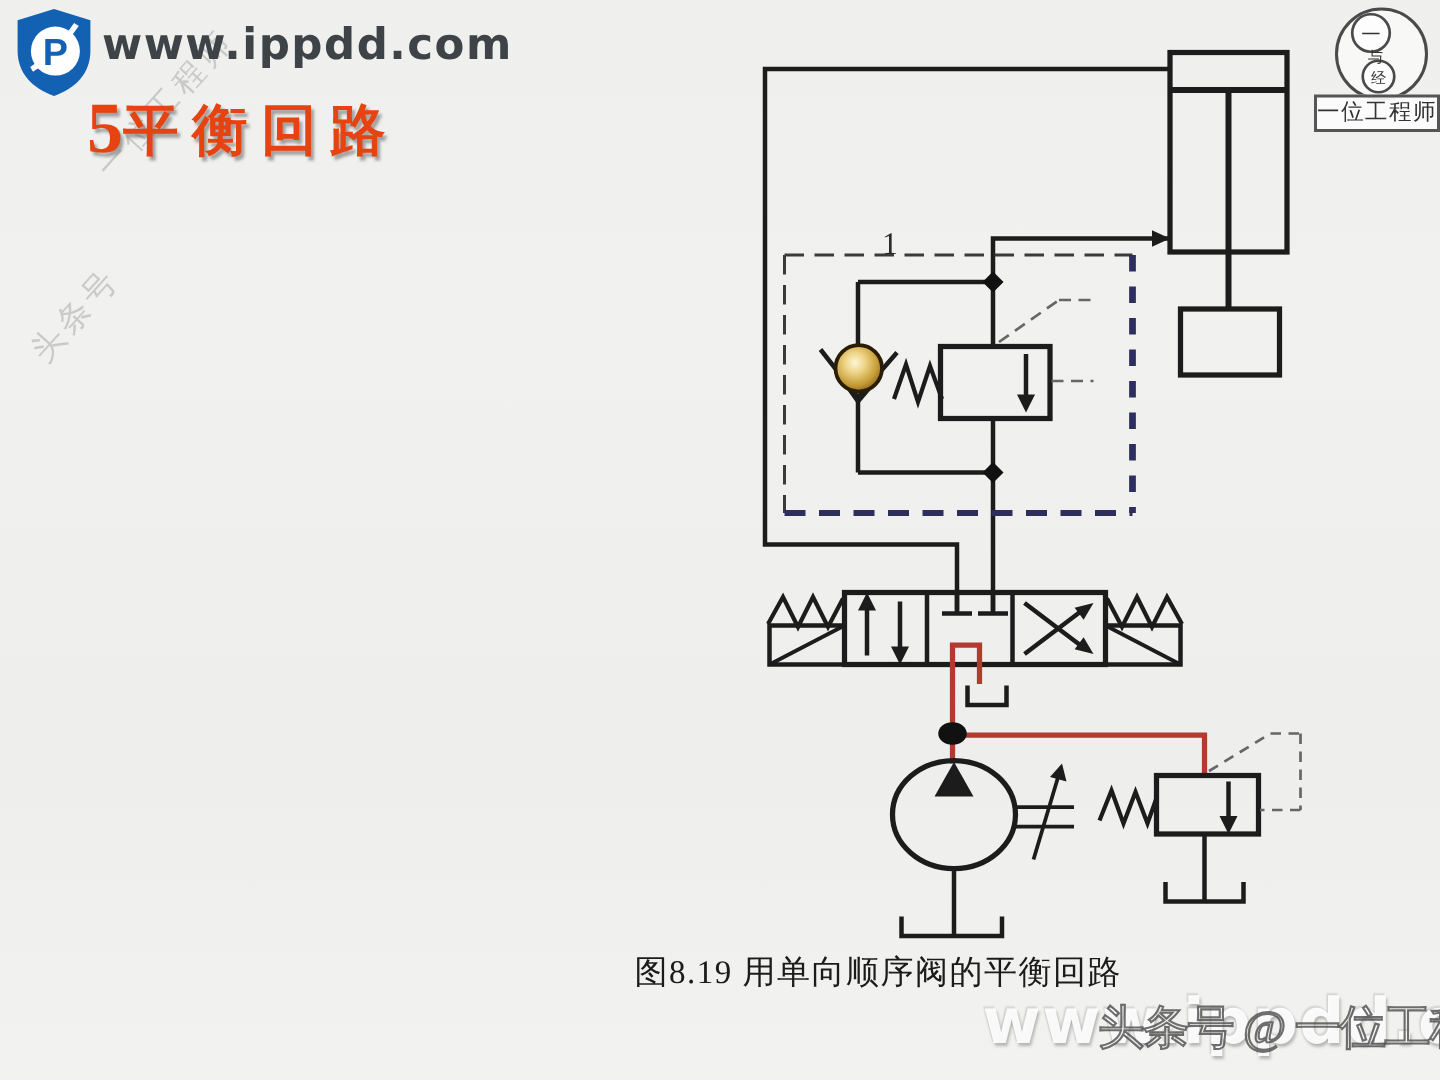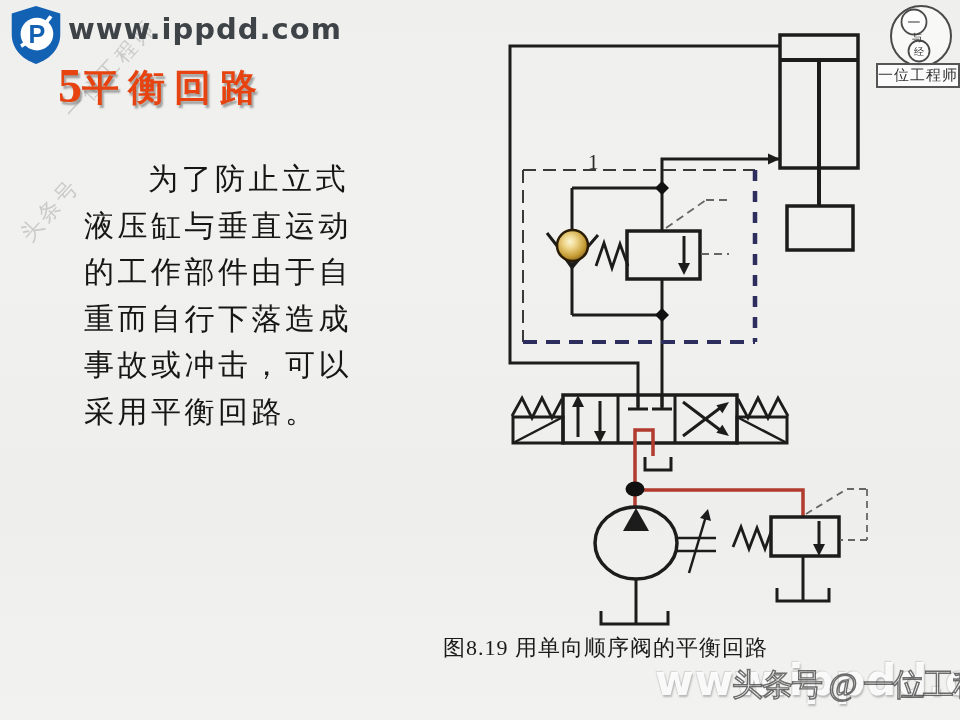--- a/index.html
+++ b/index.html
@@ -29,21 +29,21 @@
   }
   
   .para { position:absolute; left:84px; top:156px; font-size:30px; color:#161616; }
   .para .line { height:46.5px; line-height:46.5px; letter-spacing:3.5px; white-space:nowrap; }
   .para .line.first { padding-left:64px; }
   
   .section { position:absolute; left:103px; top:487px; font-weight:bold; font-size:30px; color:#0f0f0f; }
   .section .s-line { height:49px; line-height:49px; letter-spacing:2.5px; white-space:nowrap; }
   .section .s-num { margin-right:12px; letter-spacing:1px; }
   
-  .caption { position:absolute; left:423px; top:633px; font-size:22px; color:#1b1b1b; letter-spacing:1px; white-space:nowrap;margin-left:20px; }
+  .caption { position:absolute; left:423px; top:633px; font-size:22px; color:#1b1b1b; letter-spacing:1px; white-space:nowrap; }
   
   .circuit { position:absolute; left:0; top:0; width:960px; height:720px; }
   
   .wm { position:absolute; color:rgba(140,140,140,0.38); white-space:nowrap; pointer-events:none; }
   .wm-diag1 { left:58px; top:106px; font-size:21px; letter-spacing:4px; transform:rotate(-48deg); transform-origin:left top; }
   .wm-diag2 { left:14px; top:228px; font-size:22px; letter-spacing:3px; transform:rotate(-48deg); transform-origin:left top; }
   .wm-url {
     left:655px; top:656px; font-family:"DejaVu Sans","Liberation Sans",sans-serif;
     font-weight:bold; font-size:42px; letter-spacing:1px;
     color:rgba(255,255,255,0.92);
@@ -78,28 +78,20 @@
   <svg class="badge-seal" viewBox="0 0 90 66">
     <circle cx="51" cy="34" r="30" fill="rgba(255,255,255,0.55)" stroke="#4a4a4a" stroke-width="2"></circle>
     <circle cx="44" cy="20" r="12.5" fill="#fdfdfd" stroke="#4a4a4a" stroke-width="1.8"></circle>
     <circle cx="49" cy="49" r="10.5" fill="#fdfdfd" stroke="#4a4a4a" stroke-width="1.8"></circle>
     <text x="44" y="25" text-anchor="middle" font-size="13" fill="#333">一</text>
     <text x="47" y="39" text-anchor="middle" font-size="10" fill="#333">与</text>
     <text x="49" y="53" text-anchor="middle" font-size="10" fill="#333">经</text>
   </svg>
   <div class="badge-box">一位工程师</div>
 
-  <div class="para">
-    <div class="line first">为了防止立式</div>
-    <div class="line">液压缸与垂直运动</div>
-    <div class="line">的工作部件由于自</div>
-    <div class="line">重而自行下落造成</div>
-    <div class="line">事故或冲击，可以</div>
-    <div class="line">采用平衡回路。</div>
-  </div>
 
 
   <svg class="circuit" viewBox="0 0 960 720">
     <defs>
       <radialGradient id="ballGrad" cx="42%" cy="38%" r="65%">
         <stop offset="0%" stop-color="#fdf6d4"></stop>
         <stop offset="35%" stop-color="#ecd284"></stop>
         <stop offset="75%" stop-color="#c49a33"></stop>
         <stop offset="100%" stop-color="#8a6820"></stop>
       </radialGradient>

